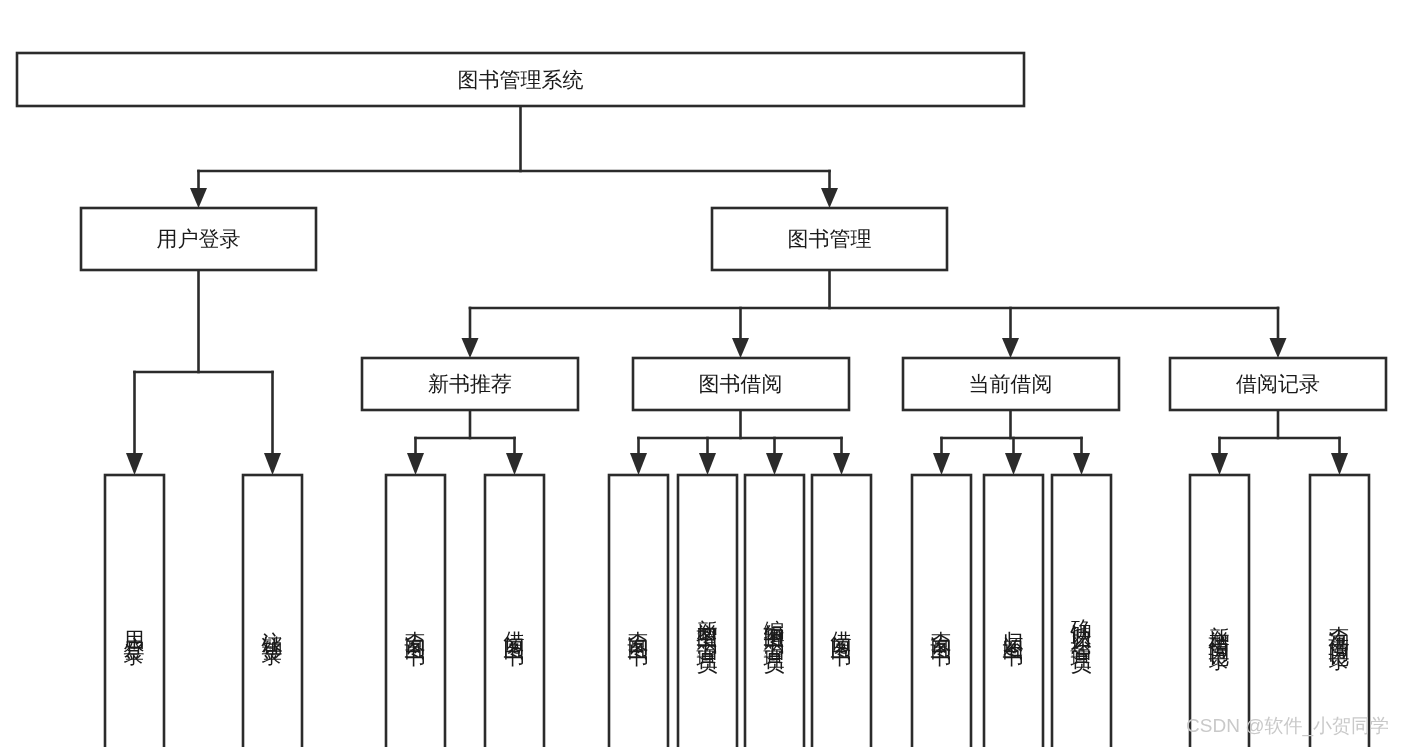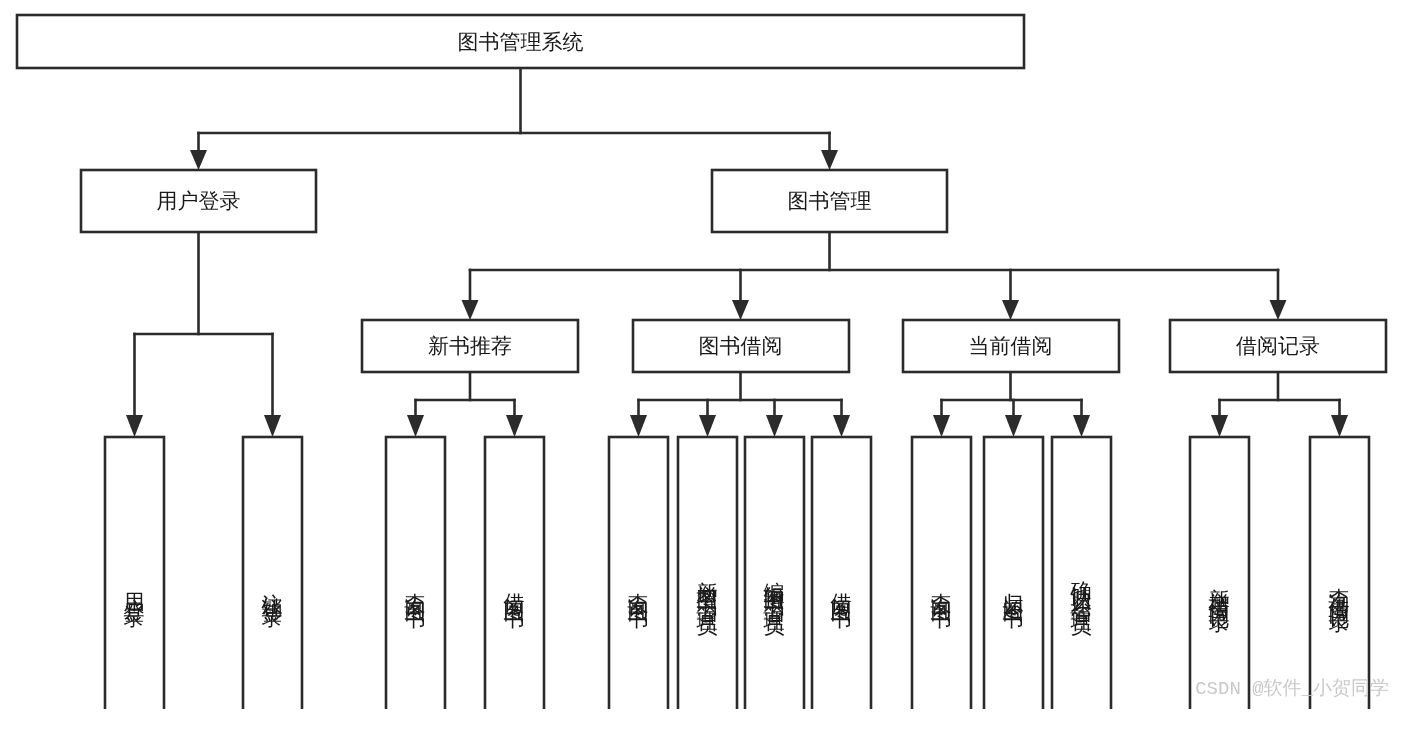--- a/index.html
+++ b/index.html
@@ -9,20 +9,21 @@
   }
   body {
     font-family: "Liberation Sans", "DejaVu Sans", sans-serif;
   }
   #diagram-root {
     position: relative;
     width: 1405px;
     height: 709px;
     background: #ffffff;
     overflow: hidden;
+    margin-top: 38px;
   }
   svg#diagram-svg {
     position: absolute;
     left: 0;
     top: 0;
     width: 1405px;
     height: 747px;
     display: block;
   }
   .node-box {
@@ -59,21 +60,21 @@
     display: flex;
     align-items: center;
     justify-content: center;
     white-space: nowrap;
     user-select: none;
   }
   .watermark {
     position: absolute;
     right: 16px;
     bottom: 8px;
-    font-family: Liberation Mono, monospace;
+    font-family: Liberation Sans, sans-serif;
     font-size: 19px;
     color: #c9c9c9;
     white-space: nowrap;
     user-select: none;
   }
 </style>
 </head>
 <body>
 
 <div id="diagram-root">

